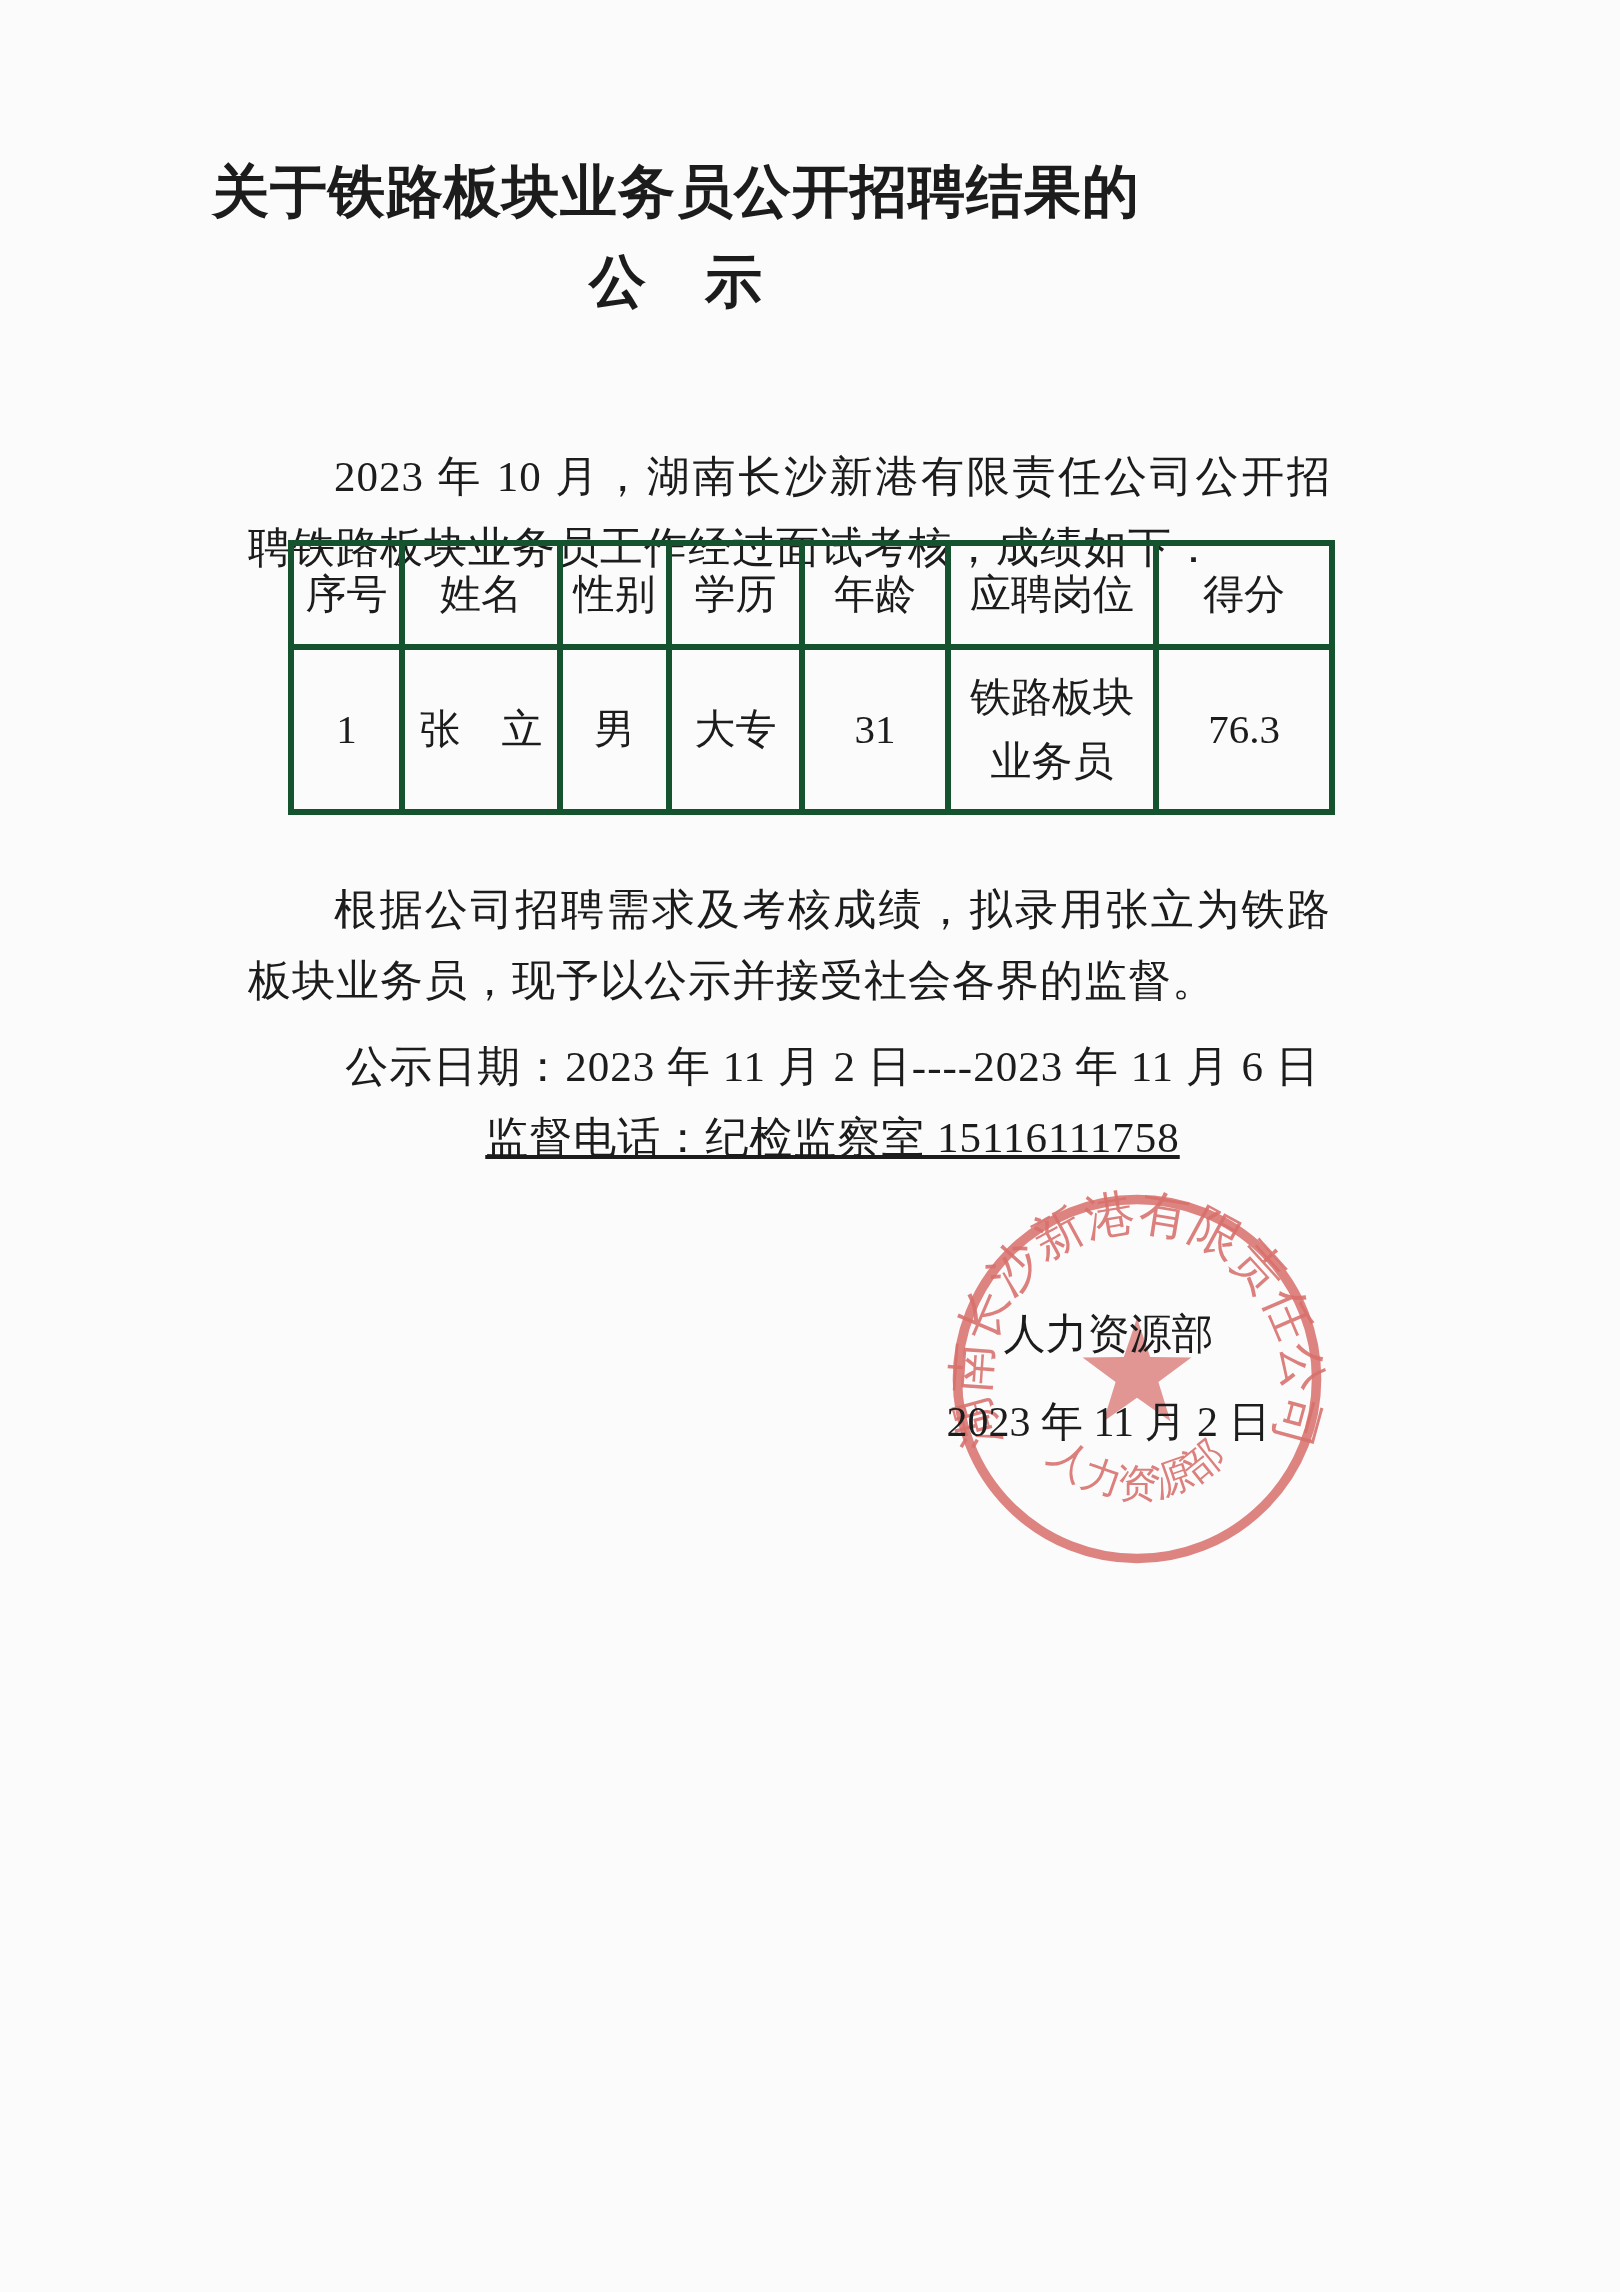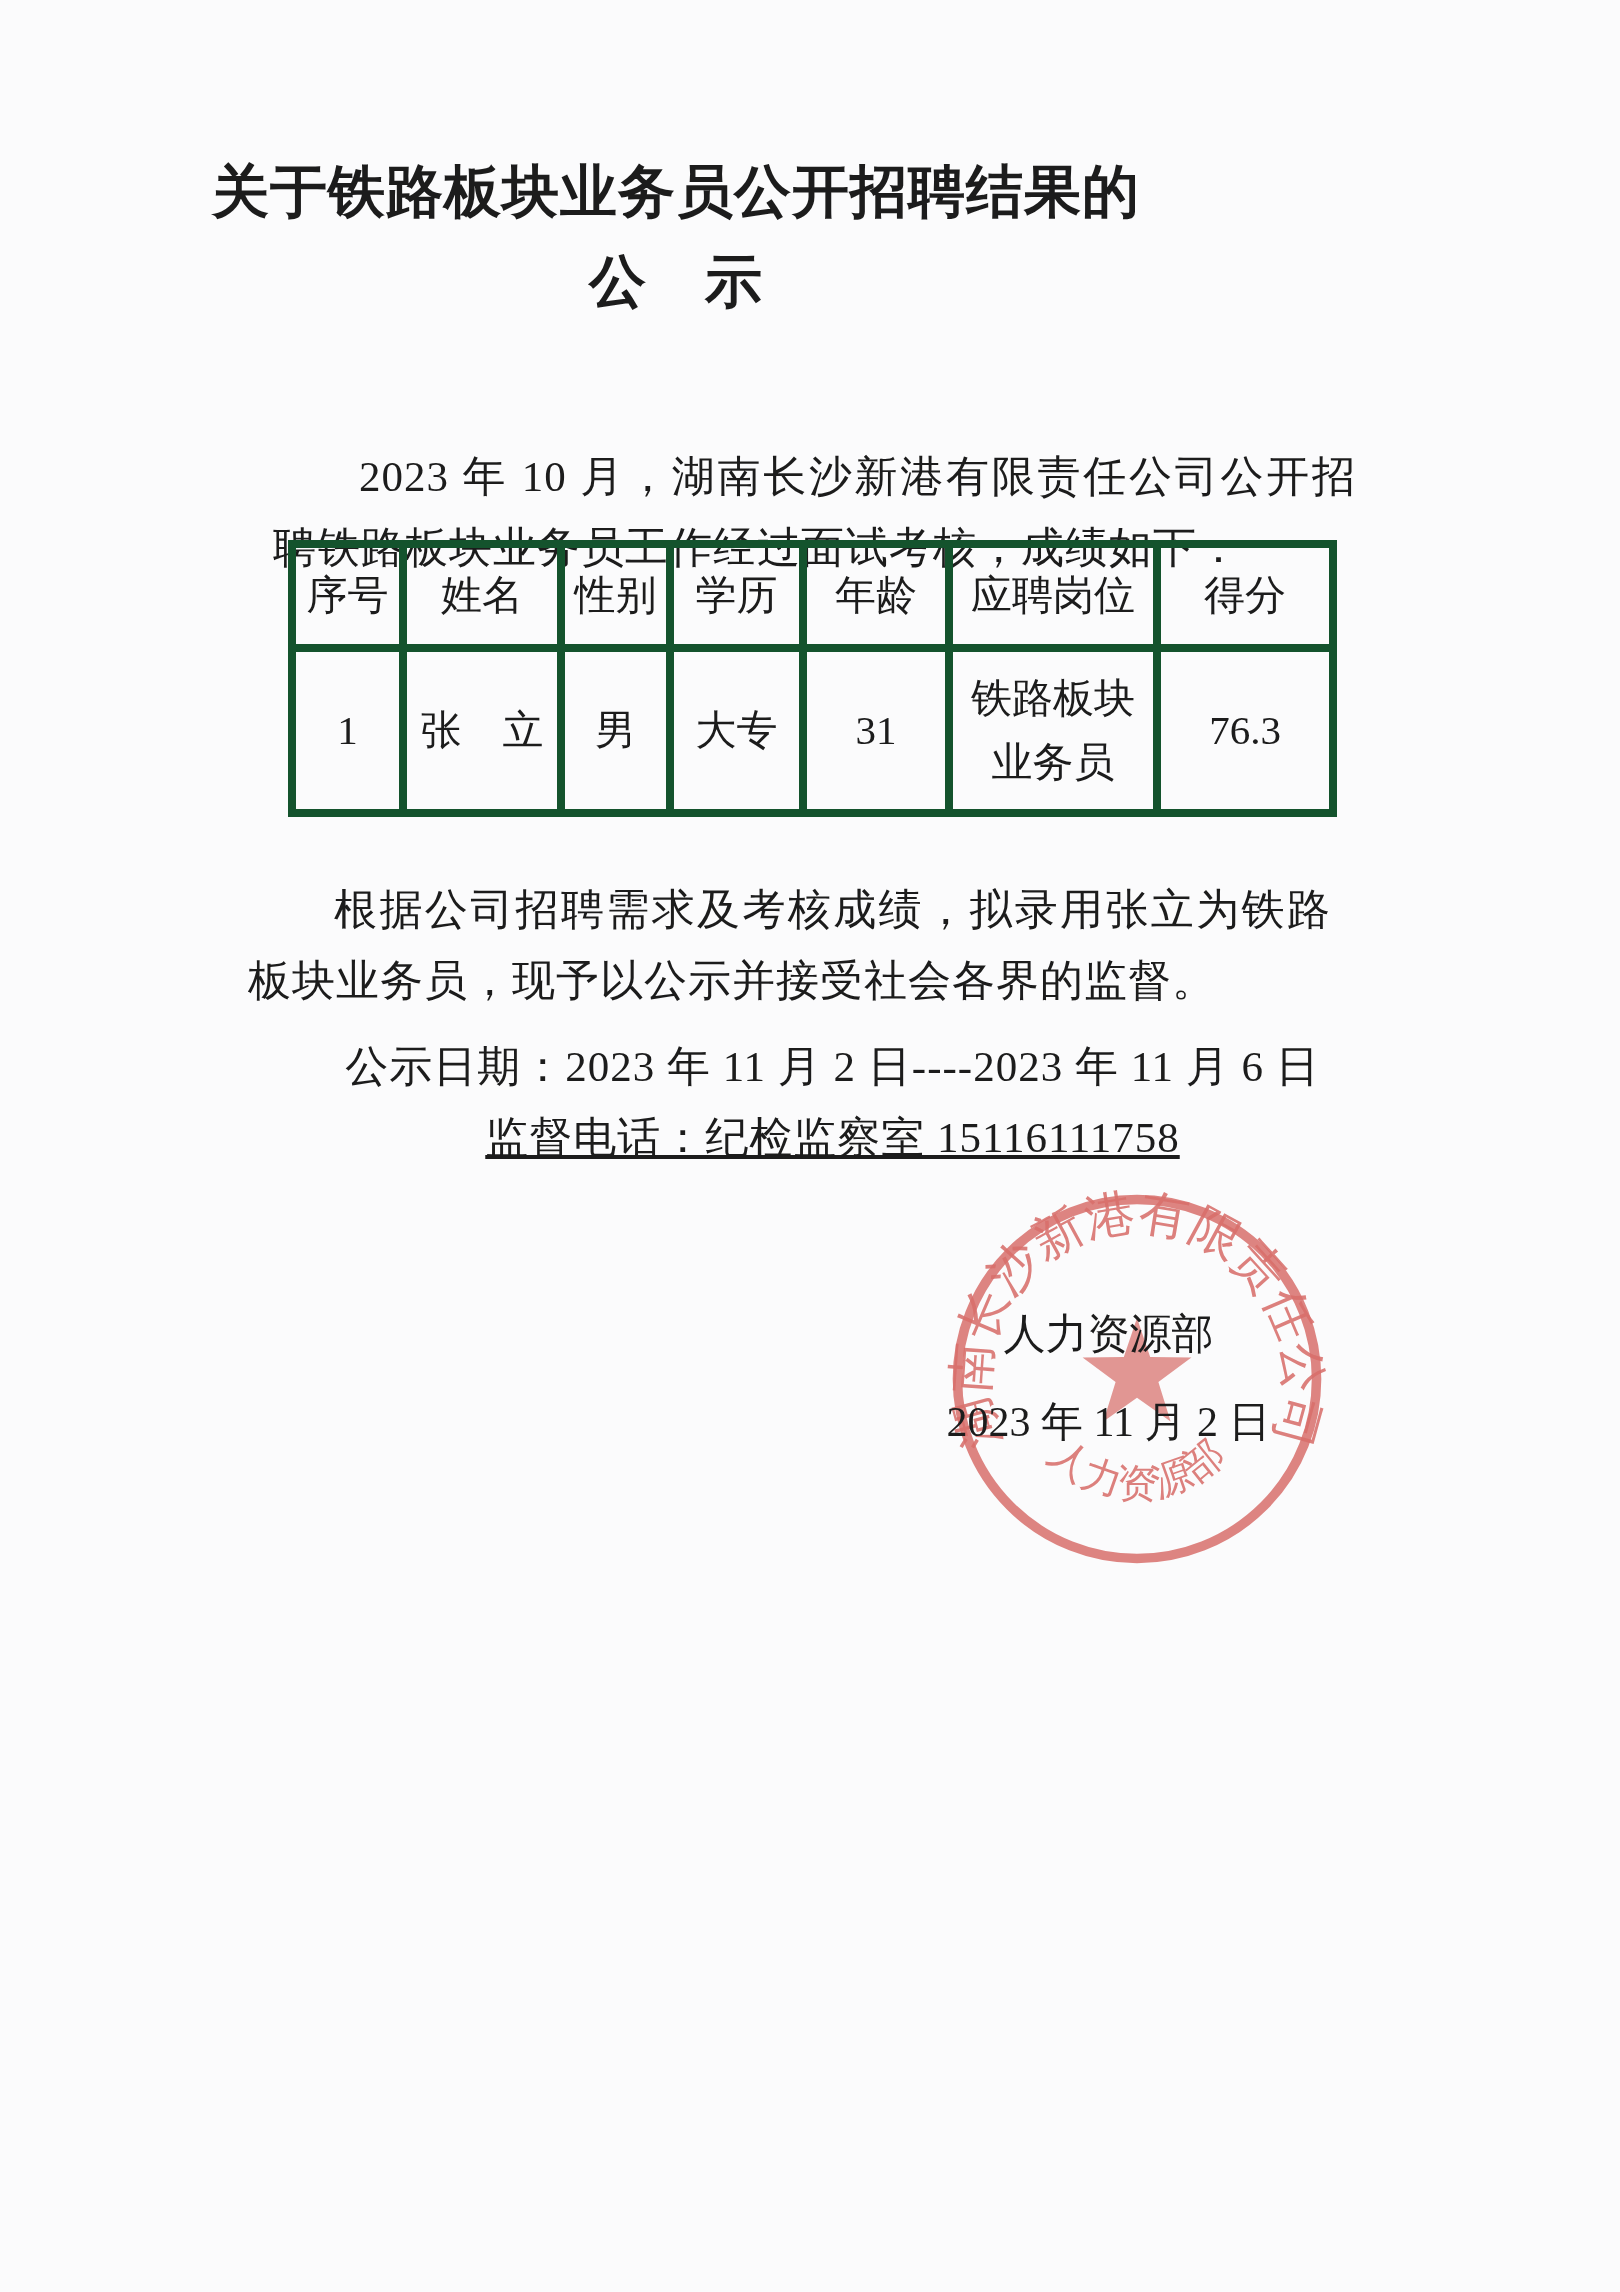--- a/index.html
+++ b/index.html
@@ -37,38 +37,38 @@
     position: absolute;
     left: 248px;
     width: 1083px;
     font-size: 43px;
     line-height: 71px;
     text-align: justify;
     letter-spacing: 1px;
     white-space: pre-wrap;
   }
   .indent { text-indent: 2em; }
-  .p-intro    { top: 398px; margin-left: 25px; }
+  .p-intro    { top: 398px; }
   .p-decision { top: 831px; }
   .p-date     { top: 988px; white-space: pre; text-align: center; }
   .p-phone    { top: 1059px; white-space: pre; text-align: center; text-decoration: underline; }
   
   .results-table {
     position: absolute;
     top: 540px;
     left: 288px;
     width: 1041px;
     border-collapse: collapse;
     table-layout: fixed;
     font-size: 41px;
     color: #1c1c1c;
   }
   .results-table th,
   .results-table td {
-    border: 8px solid #14532d;
+    border: 6px solid #14532d;
     text-align: center;
     vertical-align: middle;
     font-weight: normal;
     padding: 0;
     white-space: pre-line;
     line-height: 1.55;
   }
   .results-table thead tr { height: 104px; }
   .results-table tbody tr { height: 165px; }
   .col-1 { width: 111px; }

